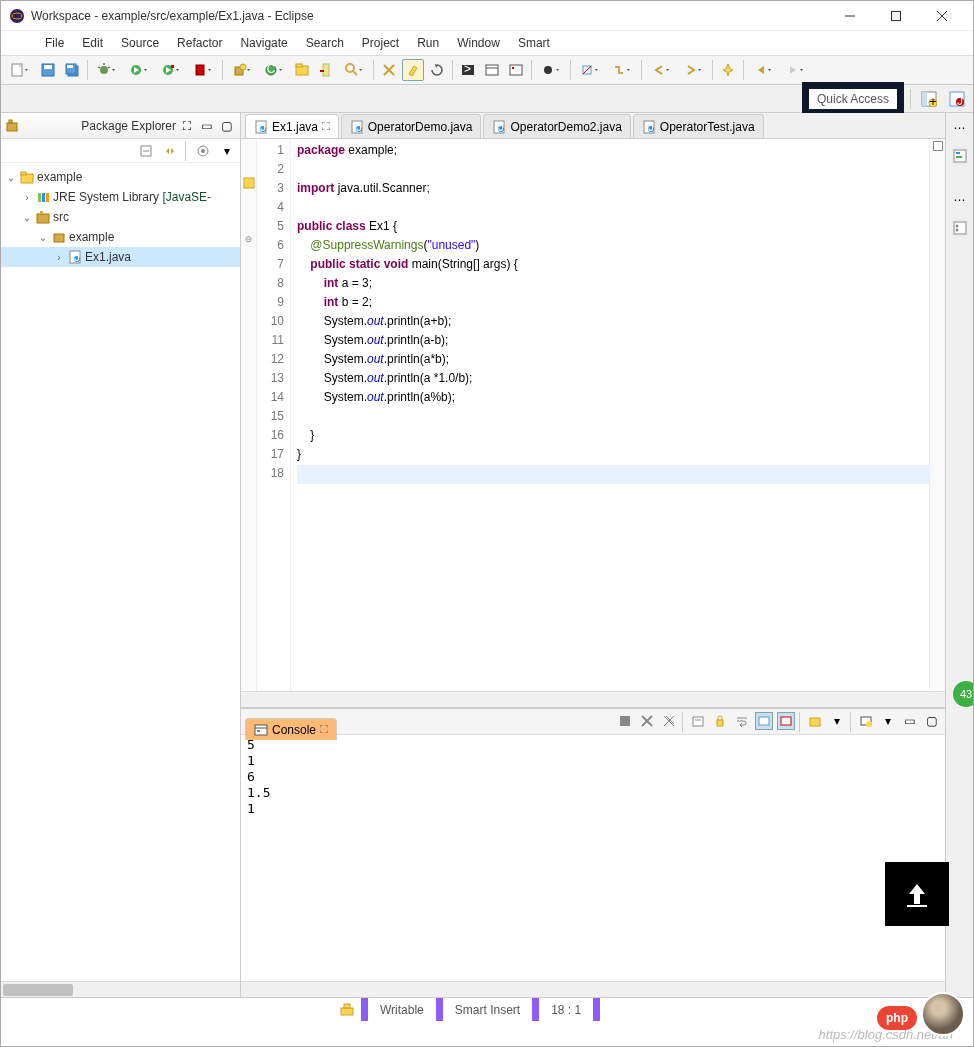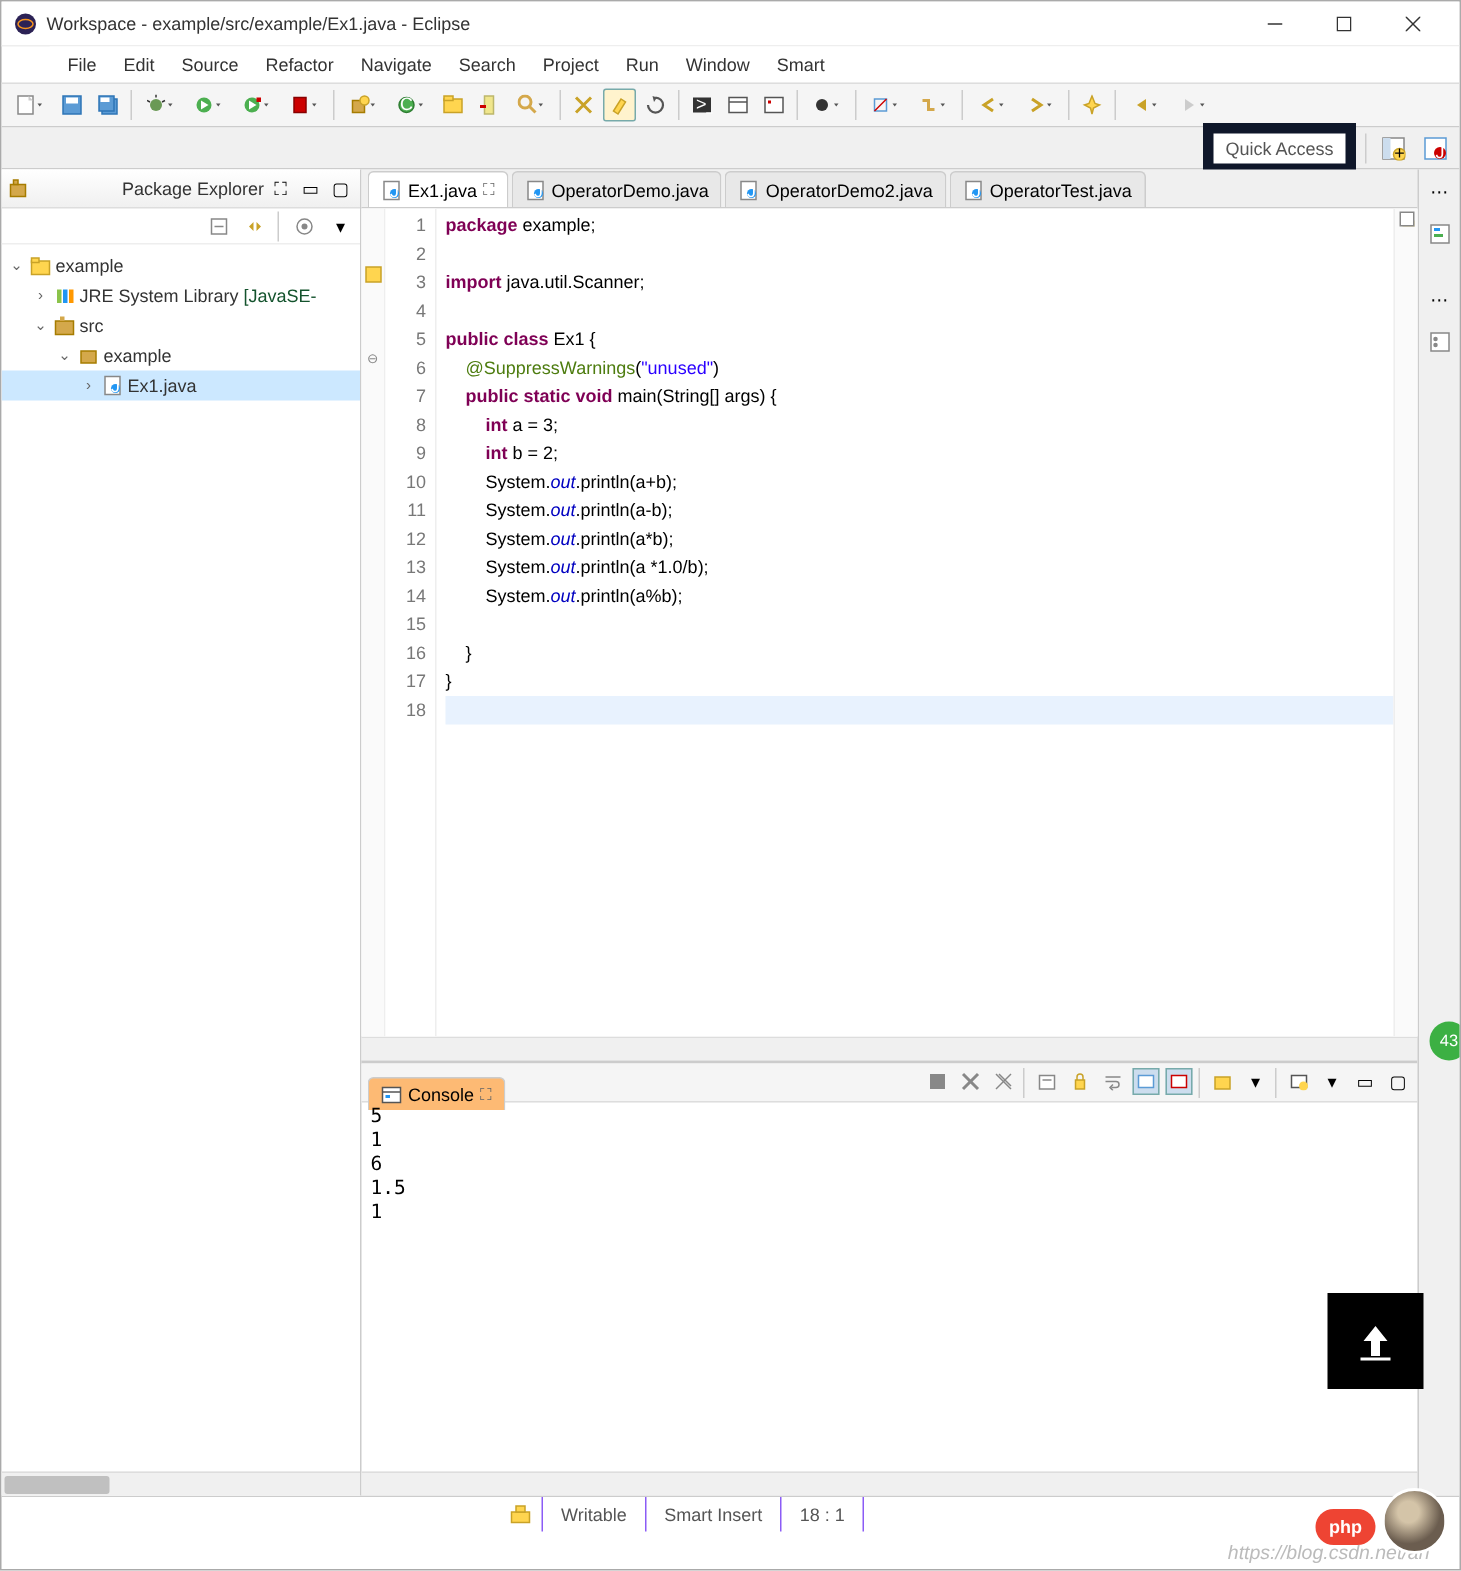--- a/index.html
+++ b/index.html
@@ -54,21 +54,21 @@
 .console-panel { border-top: 2px solid #ccc; display: flex; flex-direction: column; height: 290px;}
 .console-header { height: 26px; display: flex; align-items: center; padding: 0 4px; background: #f5f5f5; border-bottom: 1px solid #ddd; }
 .console-tabs { flex: 1; display:flex; align-items:center;}
 .ctab { height:22px; display:flex; align-items:center; gap:4px; padding:0 8px; border:1px solid #ccc; border-bottom:none; border-radius:4px 4px 0 0; background:#fdba74;margin-top:15px;}
 .console-toolbar { display:flex; gap:2px;}
 .console-info { height: 20px; padding: 2px 6px; color: #555; border-bottom: 1px solid #eee; font-size:12px;}
 .console-out { flex:1; padding: 2px 6px; font-family: Consolas, monospace; font-size: 13px; line-height: 16px; white-space: pre; }
 .right-strip { width: 28px; background: #f0f0f0; border-left: 1px solid #ccc; display:flex; flex-direction:column; align-items:center; padding-top:4px; gap:6px;}
 .right-strip .slot { width:22px; height:22px; display:flex; align-items:center; justify-content:center;}
 .statusbar { height: 24px; border-top: 1px solid #ccc; display:flex; align-items:center; font-size:12px; color:#555;}
-.statusbar .cell { border-left:1px solid #8b5cf6; padding:0 12px; height:100%; display:flex; align-items:center;}
+.statusbar .cell { border-left:7px solid #8b5cf6; padding:0 12px; height:100%; display:flex; align-items:center;}
 .statusbar .cell:first-child { border-left:none; flex:0 0 360px;}
 .watermark { position:absolute; right:20px; bottom:4px; color:#bbb; font-size:13px; font-style:italic;}
 .float-badge { position:absolute; right:-6px; top:680px; width:26px; height:26px; background:#3cb043; border-radius:50%; color:#fff; display:flex;align-items:center;justify-content:center;font-size:11px;}
 .float-share { position:absolute; right:24px; bottom:120px; width:64px; height:64px; background:#000; display:flex;align-items:center;justify-content:center;}
 .float-avatar { position:absolute; right:8px; bottom:10px; width:44px; height:44px; border-radius:50%; background:#888 center/cover; border:2px solid #fff;}
 .php-badge{position:absolute;right:56px;bottom:16px;width:40px;height:24px;background:#e43;border-radius:12px;color:#fff;display:flex;align-items:center;justify-content:center;font-weight:bold;font-size:12px;}
 svg{display:block;}
 </style>
 </head>
 <body>

